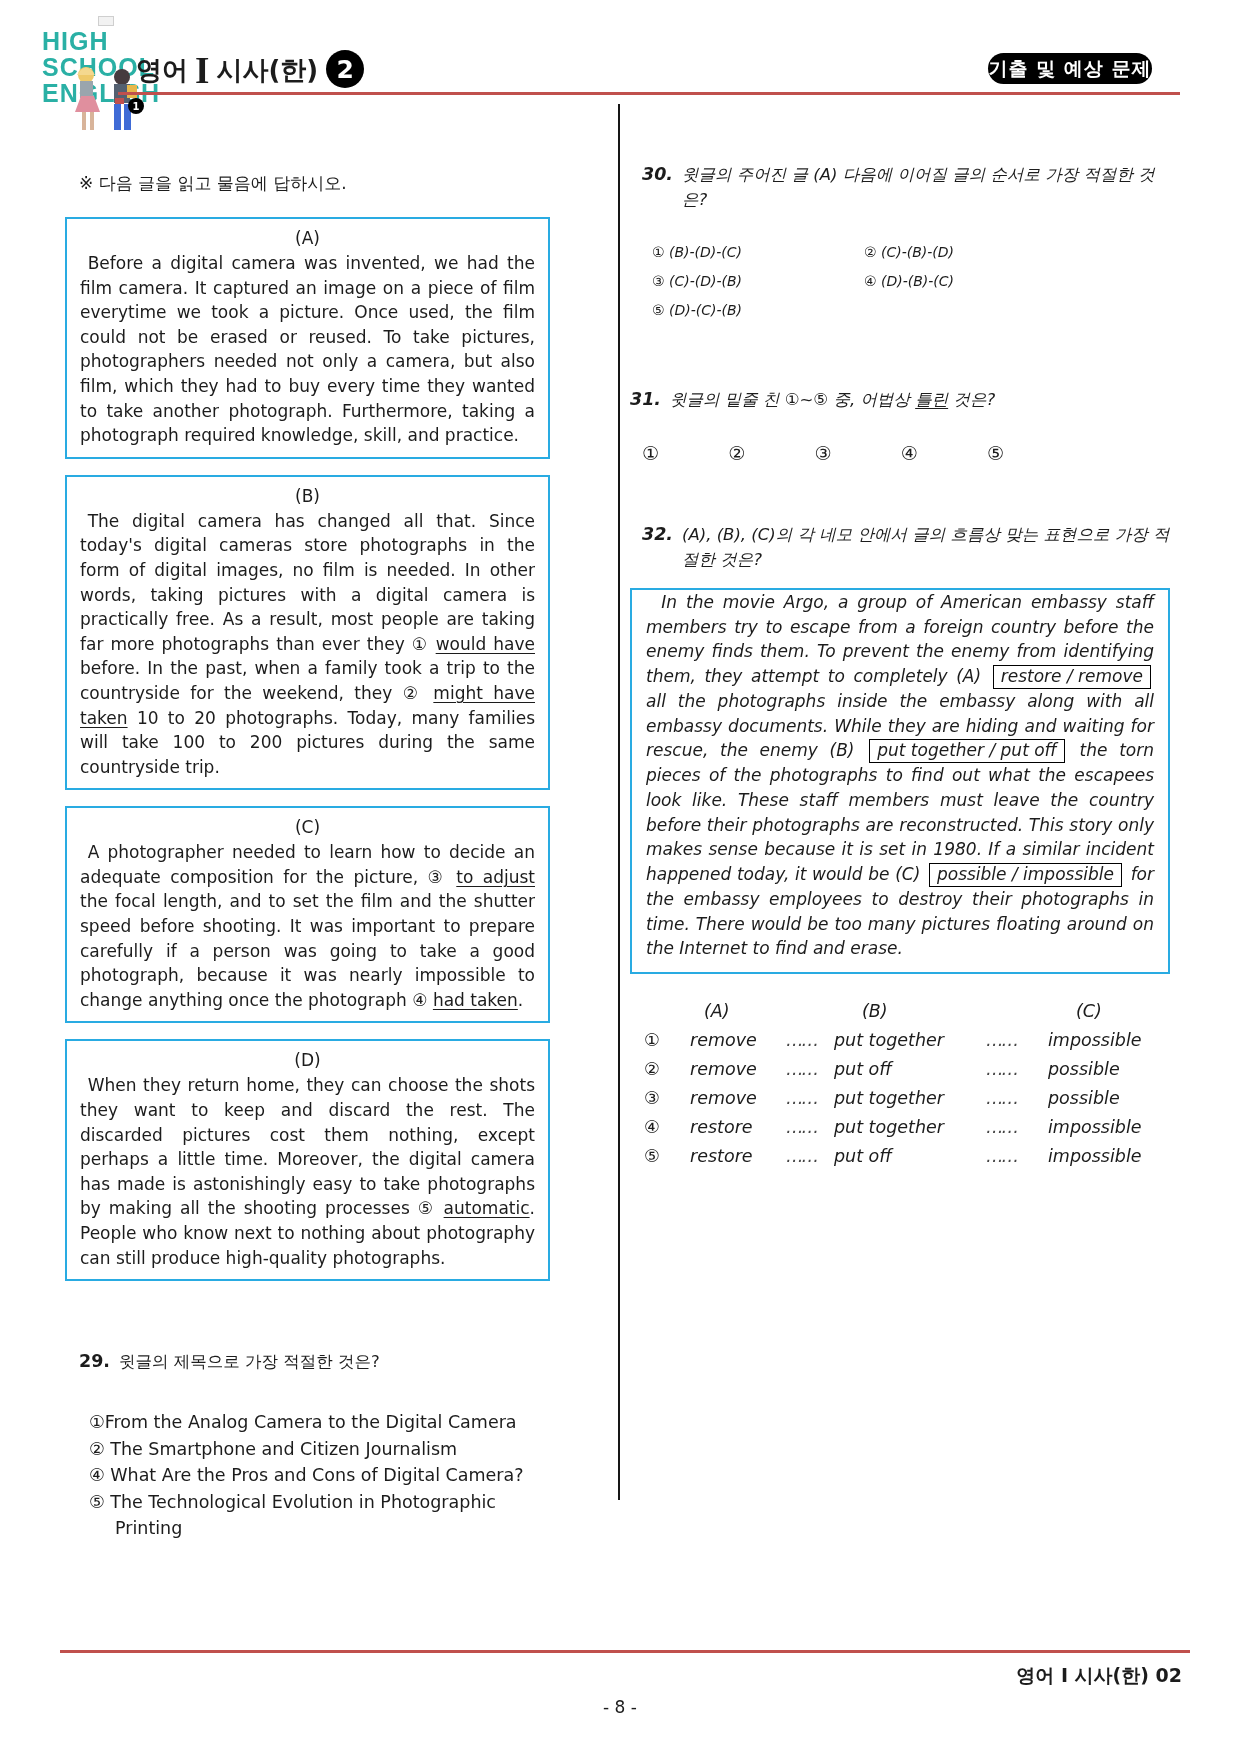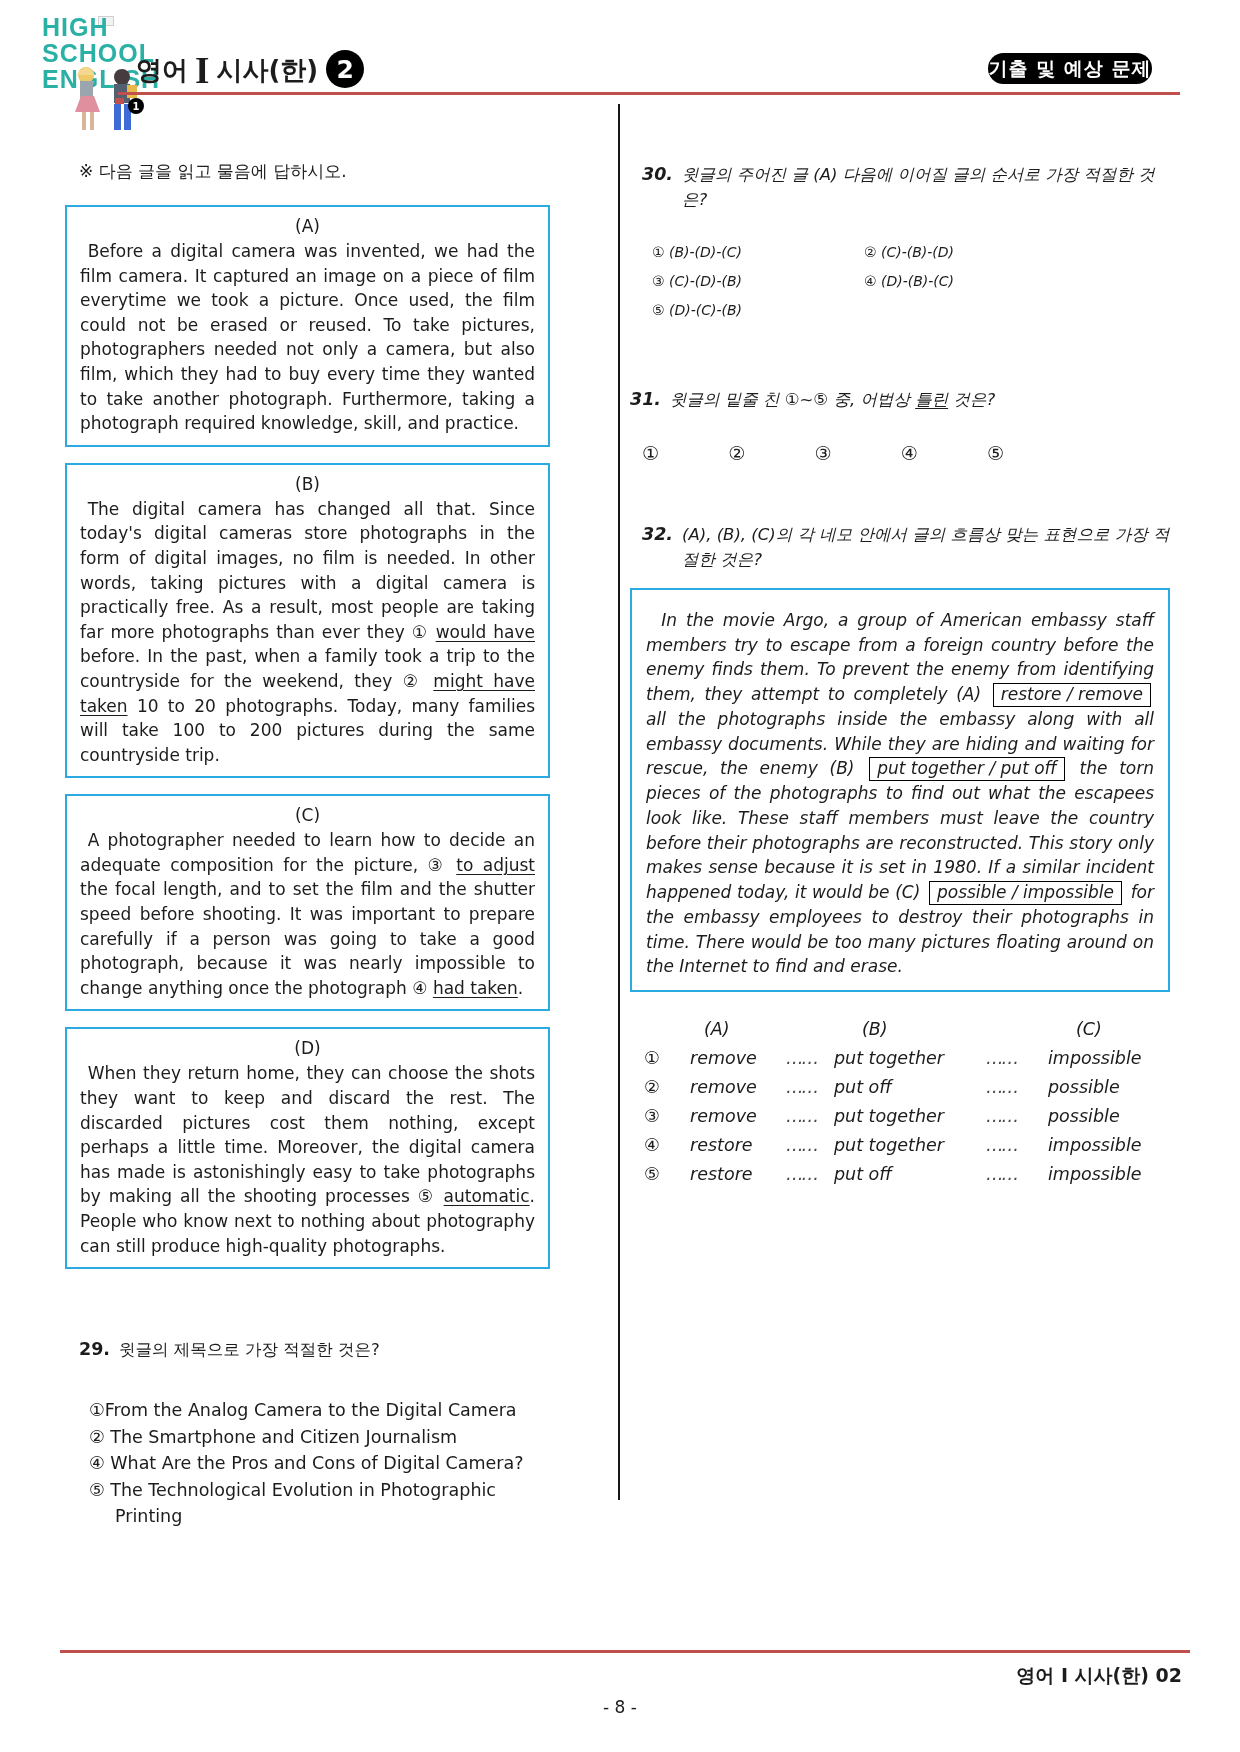--- a/index.html
+++ b/index.html
@@ -5,21 +5,21 @@
   * { box-sizing: border-box; }
   html,body { margin:0; padding:0; }
   body {
     width:1240px; height:1752px; position:relative; background:#ffffff;
     font-family:"DejaVu Sans", sans-serif; color:#1c1c1c;
     overflow:hidden;
   }
 
   
   .logo { position:absolute; left:30px; top:12px; width:140px; height:118px; }
-  .logo-text { position:absolute; left:12px; top:2px; font-family:"Liberation Sans",sans-serif;
+  .logo-text { position:absolute; left:12px; top:16px; font-family:"Liberation Sans",sans-serif;
     font-weight:bold; font-size:25px; line-height:26px; letter-spacing:1px; color:#2ab0a5; }
   .logo-stamp { position:absolute; left:68px; top:4px; width:16px; height:10px;
     border:1px solid #cfcfcf; background:#f2f2f2; }
   .logo-figs { position:absolute; left:28px; top:48px; }
   .logo-dot { position:absolute; left:98px; top:86px; width:16px; height:16px; border-radius:50%;
     background:#000; color:#fff; font-size:10px; font-weight:bold; display:flex;
     align-items:center; justify-content:center; }
 
   .title-block { position:absolute; left:136px; top:50px; display:flex; align-items:flex-end; gap:8px; }
   .title-kor { font-size:26px; font-weight:bold; display:flex; align-items:center; }
@@ -31,21 +31,21 @@
     border-radius:16px; color:#fff; font-size:19px; font-weight:bold; letter-spacing:1px;
     display:flex; align-items:center; justify-content:center; }
 
   .red-line-top { position:absolute; left:118px; top:92px; width:1062px; height:3px; background:#c0504d; }
   .col-divider { position:absolute; left:618px; top:104px; width:2px; height:1396px; background:#161616; }
 
   
   .col-left  { position:absolute; left:65px;  top:160px; width:485px; }
   .col-right { position:absolute; left:630px; top:162px; width:540px;font-style:italic; }
 
-  .instruction { font-size:17px; margin:0 0 22px 14px; }
+  .instruction { font-size:17px; margin:12px 0 22px 14px; }
 
   .pbox { border:2px solid #29abe2; padding:7px 13px 9px 13px; margin-bottom:16px; }
   .pbox-label { text-align:center; font-size:17px; line-height:24px; margin-bottom:1px; }
   .ptext { font-size:17px; line-height:24.6px; text-align:justify; text-indent:0.45em; }
 
   .u { text-decoration:underline; text-underline-offset:3px; }
   .boxed { border:1.6px solid #000; padding:0 7px 1px 7px; margin:0 3px; display:inline-block;
     line-height:1.25; text-indent:0; }
 
   .q-title { display:flex; font-size:16.5px; line-height:25px; }
@@ -62,21 +62,21 @@
   .q30-options { display:grid; grid-template-columns:212px 1fr; margin:26px 0 0 10px;
     font-size:14px; line-height:29px; }
 
   
   .q31 { margin-top:62px; }
   .q31-options { display:flex; justify-content:space-between; width:362px; margin:30px 0 0 12px;
     font-size:19px; }
 
   
   .q32 { margin-top:58px; margin-left:12px; }
-  .q32-box { border:2px solid #29abe2; margin:16px 0 0 -12px; padding:18px 14px 11px 14px; }
+  .q32-box { border:2px solid #29abe2; margin:16px 0 0 -12px; padding:0 14px 11px 14px; }
   .q32-passage { font-size:17px; line-height:24.6px; text-align:justify; text-indent:0.9em; }
 
   .ans-table { margin:24px 0 0 2px; font-size:17.5px; }
   .ans-row { display:flex; line-height:29px; }
   .c-mk { width:46px; }
   .c-a  { width:96px; }
   .c-d1 { width:48px; color:#444; letter-spacing:-2px; }
   .c-b  { width:152px; }
   .c-d2 { width:62px; color:#444; letter-spacing:-2px; }
   .c-c  { flex:1; }

